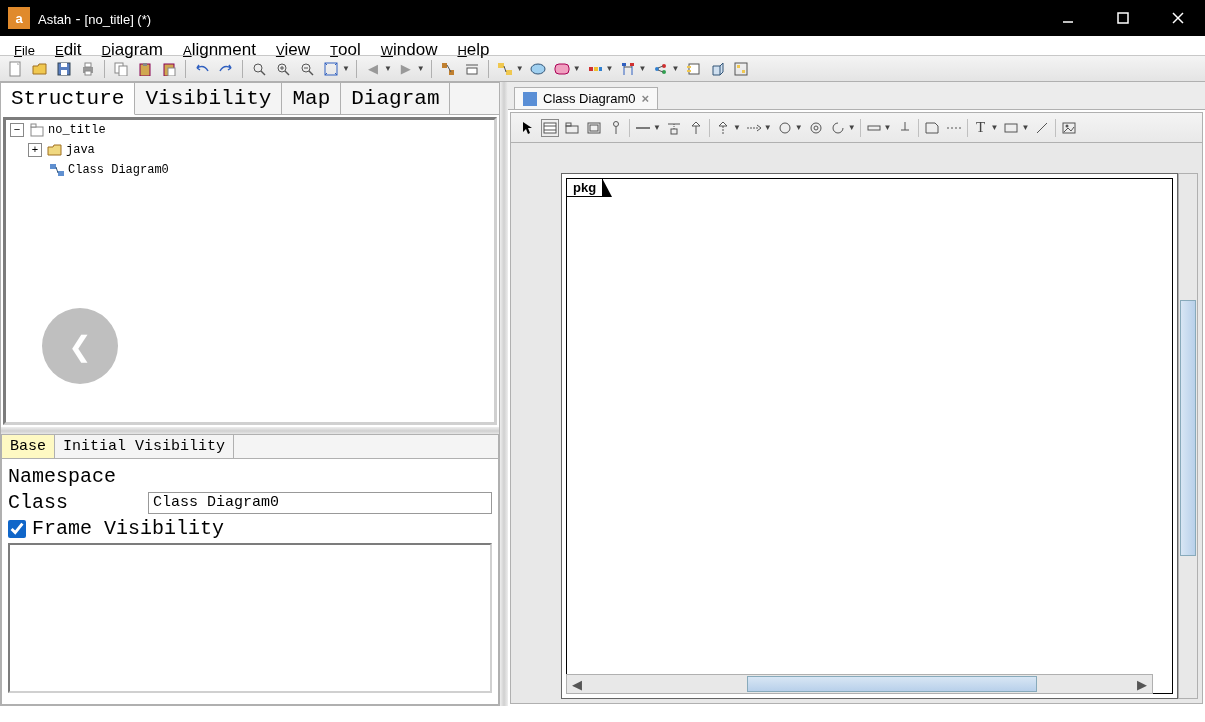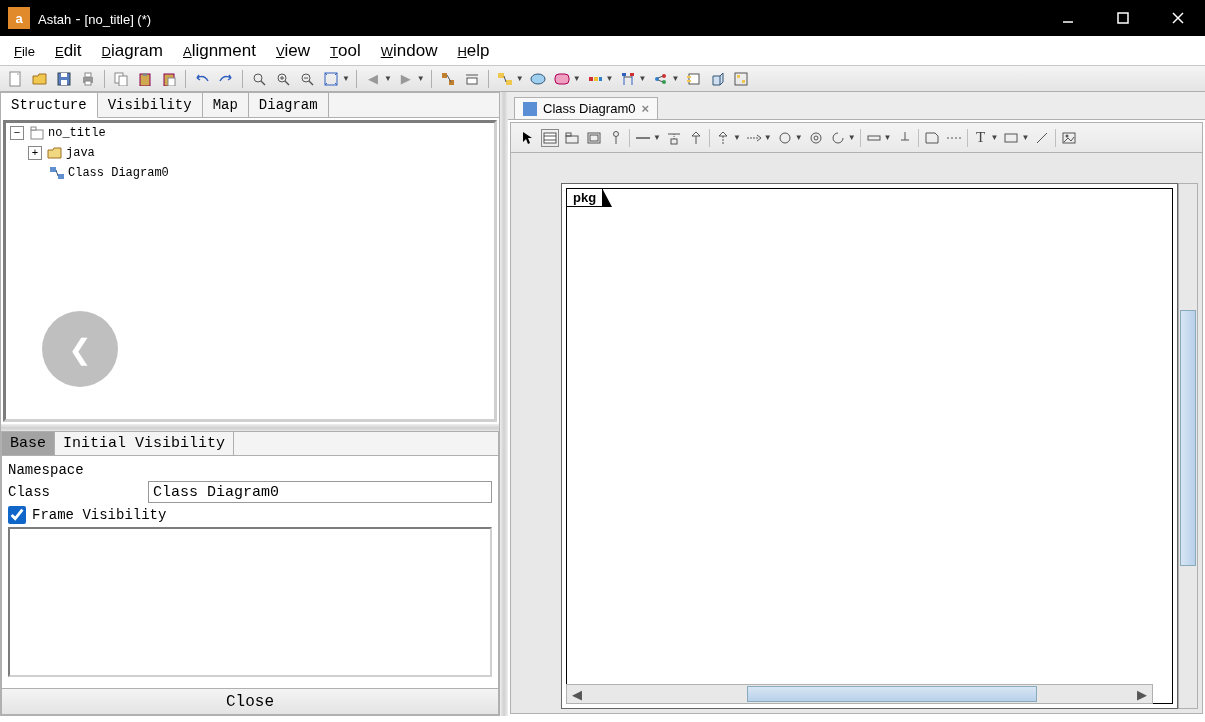--- a/index.html
+++ b/index.html
@@ -7,54 +7,54 @@
 .mono { font-family:"Courier New",monospace; font-size:15px; }
 
 
 .titlebar { background:#000; color:#fff; height:36px; display:flex; align-items:center; padding-left:8px; }
 .titlebar .logo { width:22px; height:22px; background:#e08a2c; margin-right:8px; display:flex; align-items:center; justify-content:center; font-weight:bold; color:#fff; }
 .titlebar .title { font-size:15px; }
 .titlebar .wincontrols { margin-left:auto; display:flex; }
 .titlebar .wincontrols div { width:55px; height:36px; display:flex; align-items:center; justify-content:center; color:#fff; font-size:14px; }
 
 
-.menubar { background:#fff; height:30px; display:flex; align-items:flex-end; padding:0 4px; border-bottom:1px solid #c8c8c8; }
+.menubar { background:#fff; height:20px; display:flex; align-items:flex-start; padding:0 4px; border-bottom:1px solid #c8c8c8; }
 .menubar .item { padding:4px 10px; font-size:17px; }
 .menubar .item .ul { text-decoration:underline; }
 
 
 .maintoolbar { background:linear-gradient(#f4f4f4,#e4e4e4); height:26px; display:flex; align-items:center; gap:4px; padding:0 6px; border-bottom:1px solid #b0b0b0; }
 .maintoolbar .btn { width:20px; height:20px; display:flex; align-items:center; justify-content:center; border:1px solid transparent; }
 .maintoolbar .sep { width:1px; height:18px; background:#b0b0b0; margin:0 2px; }
 .maintoolbar .dd { font-size:8px; color:#444; margin-left:-3px; }
 
 
 .workarea { display:flex; height:calc(722px - 36px - 30px - 26px - 6px); }
 .splitter-v { width:8px; background:linear-gradient(90deg,#eee,#d0d0d0,#eee); cursor:col-resize; }
 .splitter-h { height:8px; background:linear-gradient(#eee,#d0d0d0,#eee); cursor:row-resize; }
 
 
 .leftcol { width:500px; display:flex; flex-direction:column; border:1px solid #b0b0b0; }
 .tabs { display:flex; background:#f4f4f4; border-bottom:1px solid #b0b0b0; }
-.tabs .tab { padding:4px 10px; border-right:1px solid #b0b0b0; font-size:14px; }
+.tabs .tab { padding:4px 10px; border-right:1px solid #b0b0b0; font-size:21px; }
 .tabs .tab.active { background:#fff; border-bottom:1px solid #fff; margin-bottom:-1px; }
 .treepane { flex:1; border:3px inset #d0d0d0; margin:2px; background:#fff; position:relative; overflow:hidden; }
 .treeitem { display:flex; align-items:center; height:20px; }
 .treeitem .exp { width:14px; height:14px; border:1px solid #888; font-size:11px; line-height:11px; text-align:center; margin-right:2px; background:#fff; }
 .treeitem .ticon { width:16px; height:14px; margin:0 3px; }
 .treeitem .txt { font-family:"Courier New",monospace; font-size:12px; }
 .navcircle { position:absolute; left:36px; top:188px; width:76px; height:76px; border-radius:50%; background:#bcbcbc; display:flex; align-items:center; justify-content:center; color:#fff; font-size:28px; opacity:.95; }
 
 .proppane { border:1px solid #b0b0b0; margin-top:-1px; }
 .proppane .tabs2 { display:flex; background:#f4f4f4; border-bottom:1px solid #b0b0b0; }
 .proppane .tabs2 .tab { padding:3px 8px; border-right:1px solid #b0b0b0; font-family:"Courier New",monospace; font-size:15px; }
-.proppane .tabs2 .tab.active { background:#a3a3a3; }
+.proppane .tabs2 .tab.active { background:#fef9c3; }
 .propbody { padding:3px 6px 8px; }
 .proprow { display:flex; align-items:center; margin:3px 0; }
-.proprow label { width:140px; font-family:"Courier New",monospace; font-size:14px; }
+.proprow label { width:140px; font-family:"Courier New",monospace; font-size:20px; }
 .proprow input[type=text] { flex:1; border:1px solid #999; height:22px; padding:0 4px; font-family:"Courier New",monospace; font-size:15px; }
 .proprow input[type=checkbox] { width:18px; height:18px; margin-right:6px; accent-color:#1066c9; }
 .proprow.ck label { width:auto; }
 .deftext { width:100%; height:150px; border:2px inset #d0d0d0; resize:none; }
 .closebtn { width:100%; height:26px; background:linear-gradient(#f4f4f4,#e4e4e4); border-top:1px solid #b0b0b0; text-align:center; font-family:"Courier New",monospace; font-size:16px; line-height:26px; }
 
 
 .rightcol { flex:1; display:flex; flex-direction:column; }
 .doctabrow { height:28px; background:#ececec; display:flex; align-items:flex-end; padding-left:6px; border-bottom:1px solid #b0b0b0; }
 .doctab { background:#f8f8f8; border:1px solid #b0b0b0; border-bottom:none; padding:3px 8px; display:flex; align-items:center; gap:6px; font-family:"Courier New",monospace; font-size:15px; }
@@ -353,21 +353,20 @@
         <div class="proprow">
           <label>Class</label>
           <input type="text" value="Class Diagram0" style="">
         </div>
         <div class="proprow ck">
           <input type="checkbox" checked="" style="">
           <label>Frame Visibility</label>
         </div>
         <textarea class="deftext" style=""></textarea>
       </div>
-      <div class="closebtn">Close</div>
     </div>
   </div>
 
   <div class="splitter-v"></div>
 
   <div class="rightcol">
     <div class="doctabrow">
       <div class="doctab">
         <div class="dicon"></div>
         <span>Class Diagram0</span>

